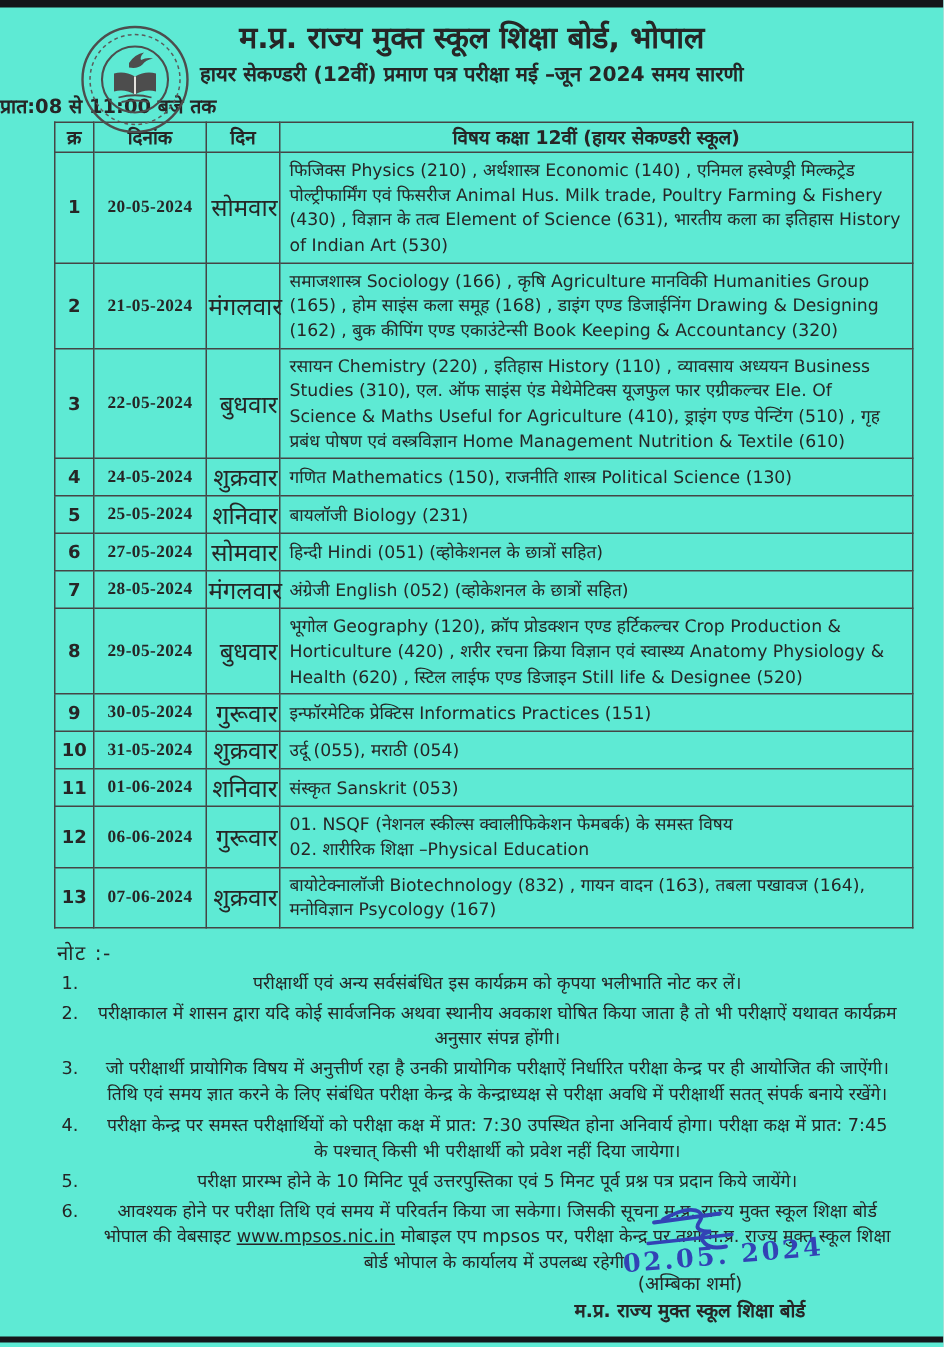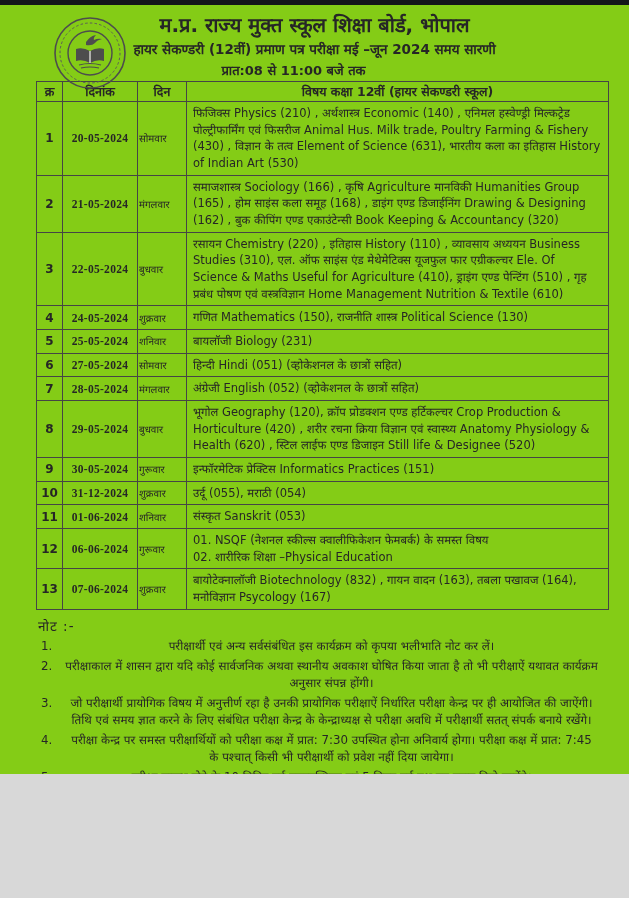--- a/index.html
+++ b/index.html
@@ -1,45 +1,45 @@
 <!DOCTYPE html>
 <html><head>
 <meta charset="utf-8">
 <style>
   html,body { margin:0; padding:0; background:#d8d8d8; }
   .page {
     position:relative;
-    width:629px; height:774px;
+    width:629px; height:898px;
     margin:0 auto;
-    background:#84cc16;
+    background:#5eead4;
     overflow:hidden;
     box-sizing:border-box;
     font-family:"DejaVu Sans", sans-serif;
     color:#262626;
   }
   .topbar { position:absolute; top:0; left:0; width:629px; height:5px; background:#14161a; }
   .bottombar { position:absolute; top:891px; left:0; width:629px; height:4px; background:#14161a; }
 
   .header { padding-top:13px; text-align:center; }
   .logo { position:absolute; left:52px; top:15px; width:76px; height:76px; }
   .title { font-size:20px; font-weight:bold; margin:0; line-height:1.25; }
   .subtitle { font-size:16px; font-weight:bold; margin:3px 0 0 0; }
   .examline { font-size:13.5px; font-weight:bold; margin:2px 0 0 0; }
-  .timenote { text-align:center; padding-right:42px; font-size:13px; font-weight:bold; margin-top:3px; }
+  .timenote { text-align:left; padding-right:42px; font-size:13px; font-weight:bold; margin-top:3px; }
 
   table.exam { margin:2px 0 0 36px; border-collapse:collapse; width:572px; table-layout:fixed; background:transparent; }
   table.exam th, table.exam td { border:1px solid #454545; vertical-align:middle; }
   table.exam th { font-size:12.5px; font-weight:bold; padding:1px 2px;text-align:center; }
   col.c-sno { width:26px; }
   col.c-date { width:75px; }
   col.c-day { width:49px; }
   col.c-sub { width:422px; }
   td.col-sno { text-align:center; font-size:12px; font-weight:bold; }
   td.col-date { text-align:center; font-size:11.5px; font-weight:bold; font-family:Liberation Serif, serif; letter-spacing:0.3px; }
-  td.col-day { text-align:left; font-size:10px; }
+  td.col-day { text-align:right; font-size:16px; }
   td.col-subjects { padding:3px 6px; font-size:11.5px; line-height:1.45; white-space:pre-line; }
 
   .notes { margin:7px 0 0 38px; width:560px; }
   .notes-heading { font-size:13.5px; font-weight:normal; letter-spacing:1px; }
   .note-row { display:flex; font-size:11.8px; line-height:1.45; margin-top:3px; }
   .note-num { flex:none; width:27px; padding-left:3px; box-sizing:border-box; }
   .note-text { flex:1;text-align:center; }
   .link { text-decoration:underline; cursor:pointer; }
 
   .sign-scribble { position:absolute; left:428px; top:799px; width:110px; height:38px; }
@@ -143,21 +143,21 @@
           <td class="col-subjects">भूगोल Geography (120), क्रॉप प्रोडक्शन एण्ड हर्टिकल्चर Crop Production &amp; Horticulture (420) , शरीर रचना क्रिया विज्ञान एवं स्वास्थ्य Anatomy Physiology &amp; Health (620) , स्टिल लाईफ एण्ड डिजाइन Still life &amp; Designee (520)</td>
         </tr>
         <tr>
           <td class="col-sno">9</td>
           <td class="col-date">30-05-2024</td>
           <td class="col-day">गुरूवार</td>
           <td class="col-subjects">इन्फॉरमेटिक प्रेक्टिस Informatics Practices (151)</td>
         </tr>
         <tr>
           <td class="col-sno">10</td>
-          <td class="col-date">31-12-2024</td>
+          <td class="col-date">31-05-2024</td>
           <td class="col-day">शुक्रवार</td>
           <td class="col-subjects">उर्दू (055), मराठी (054)</td>
         </tr>
         <tr>
           <td class="col-sno">11</td>
           <td class="col-date">01-06-2024</td>
           <td class="col-day">शनिवार</td>
           <td class="col-subjects">संस्कृत Sanskrit (053)</td>
         </tr>
         <tr>

